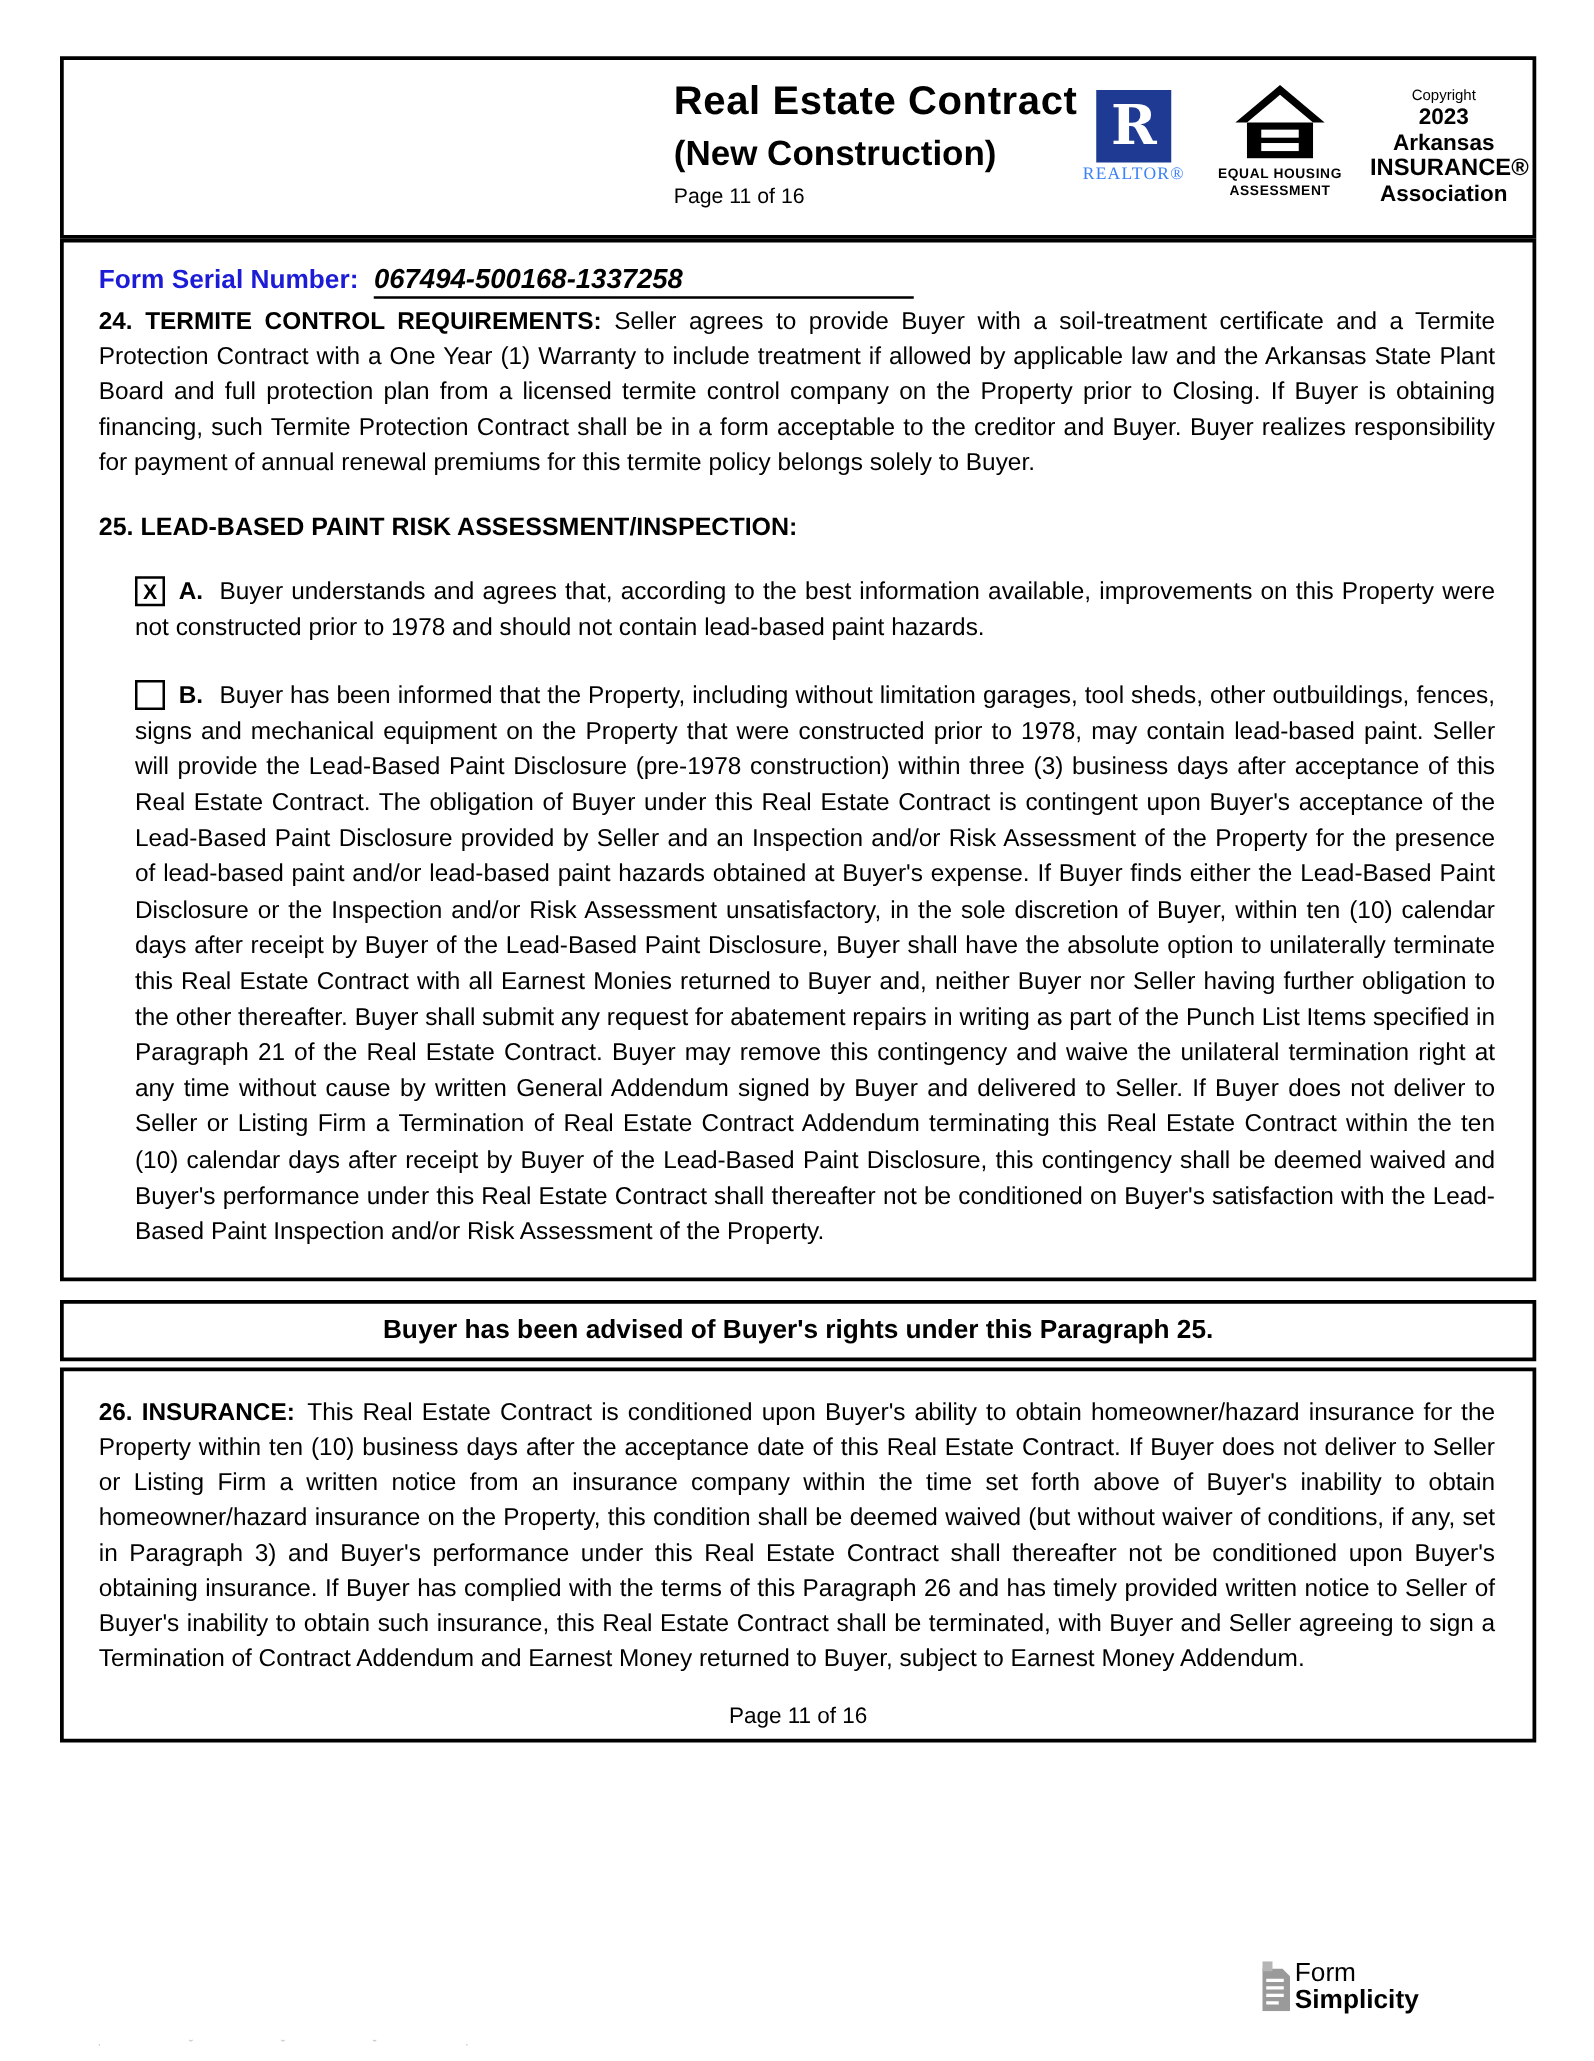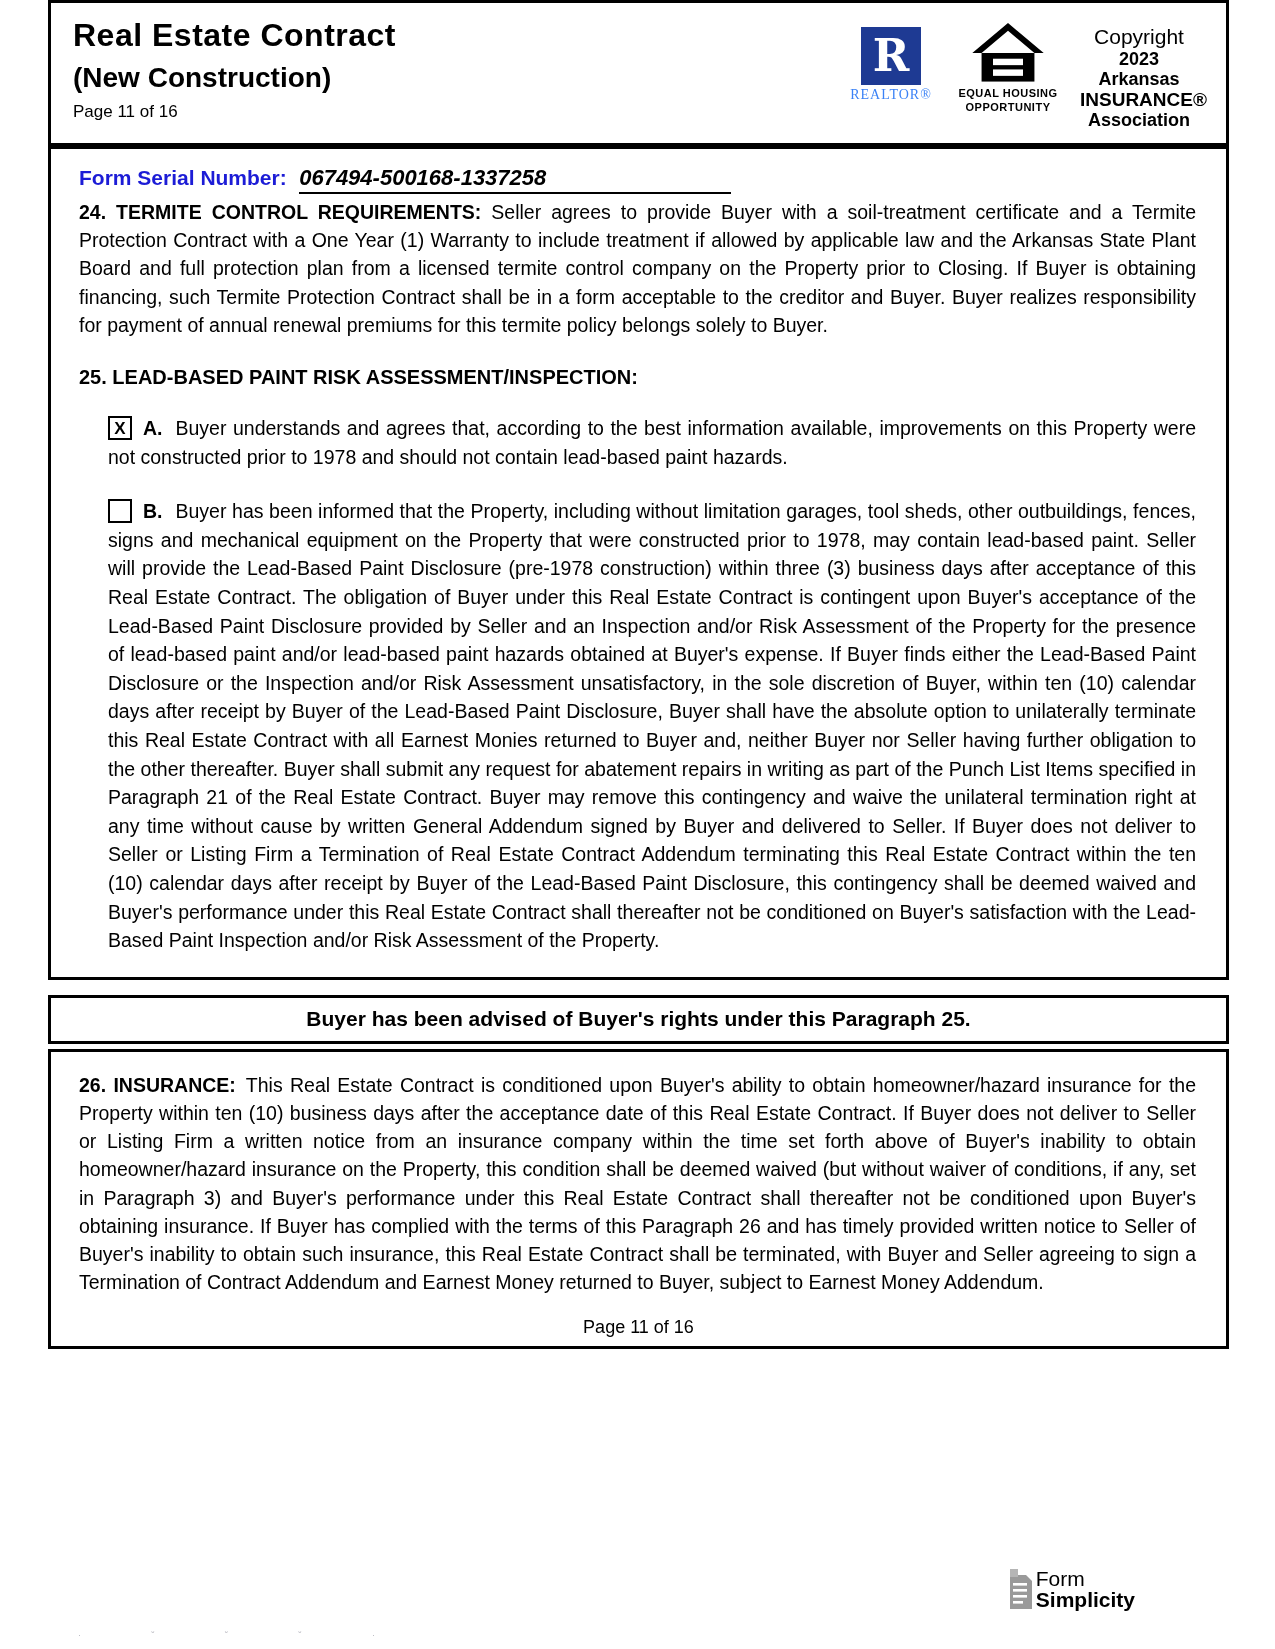--- a/index.html
+++ b/index.html
@@ -13,44 +13,45 @@
     color: #000;
     overflow: hidden;
   }
   .frame {
     margin-left: 48px;
     width: 1181px;
     border: 3px solid #000;
   }
   
   .header-box {
+    margin-top: 45px;
     height: 146px;
     display: flex;
-    justify-content: space-between;
-    padding: 14px 28px 8px 22px;
+    justify-content: flex-end;
+    padding: 14px 12px 8px 22px;
   }
   .title-line1 { font-size: 32px; font-weight: bold; letter-spacing: .5px; }
   .title-line2 { font-size: 28px; font-weight: bold; margin-top: 8px; }
   .page-label  { font-size: 17px; margin-top: 8px; }
   .header-right { display: flex; align-items: flex-start; gap: 20px; padding-top: 6px; }
   .realtor-logo { width: 90px; text-align: center; }
   .realtor-box {
     width: 60px; height: 58px; margin: 4px auto 2px;
     background: #1e3a93;
     display: flex; align-items: center; justify-content: center;
   }
   .realtor-r {
     color: #fff; font-family: "DejaVu Serif", serif;
     font-weight: bold; font-size: 44px; line-height: 1;
   }
   .realtor-caption { color: #3b82f6; font-size: 14px; letter-spacing: 1px; font-family: Liberation Serif, serif; }
   .eho-logo { width: 104px; text-align: center; }
   .eho-caption { font-size: 11px; font-weight: bold; letter-spacing: .5px; line-height: 1.25; }
   .copyright-block { width: 118px; text-align: center; line-height: 1.12; padding-top: 2px; }
-  .cp-1 { font-size: 21px; }
+  .cp-1 { font-size: 12px; }
   .cp-2 { font-size: 18px; font-weight: bold; }
   .cp-3 { font-size: 18px; font-weight: bold; }
   .cp-4 { font-size: 19px; font-weight: bold; }
   .cp-5 { font-size: 18px; font-weight: bold; }
   
   .main-box { margin-top: 0; border-top-width: 3px; padding: 12px 0 22px; }
   .serial-row { padding: 4px 28px 2px; }
   .serial-label { color: #1c1cd6; font-weight: bold; font-size: 21px; }
   .serial-value {
     display: inline-block;
@@ -142,21 +143,21 @@
         <div class="realtor-caption">REALTOR®</div>
       </div>
       <div class="eho-logo">
         <svg width="72" height="60" viewBox="0 0 100 84">
           <polygon points="50,0 0,42 13,42 50,11 87,42 100,42" fill="#000"></polygon>
           <rect x="13" y="42" width="74" height="40" fill="#000"></rect>
           <rect x="29" y="50" width="42" height="9" fill="#fff"></rect>
           <rect x="29" y="65" width="42" height="9" fill="#fff"></rect>
         </svg>
         <div class="eho-caption">EQUAL HOUSING</div>
-        <div class="eho-caption">OPPORTUNITY</div>
+        <div class="eho-caption">ASSESSMENT</div>
       </div>
       <div class="copyright-block">
         <div class="cp-1">Copyright</div>
         <div class="cp-2">2023</div>
         <div class="cp-3">Arkansas</div>
         <div class="cp-4">INSURANCE®</div>
         <div class="cp-5">Association</div>
       </div>
     </div>
   </div>

